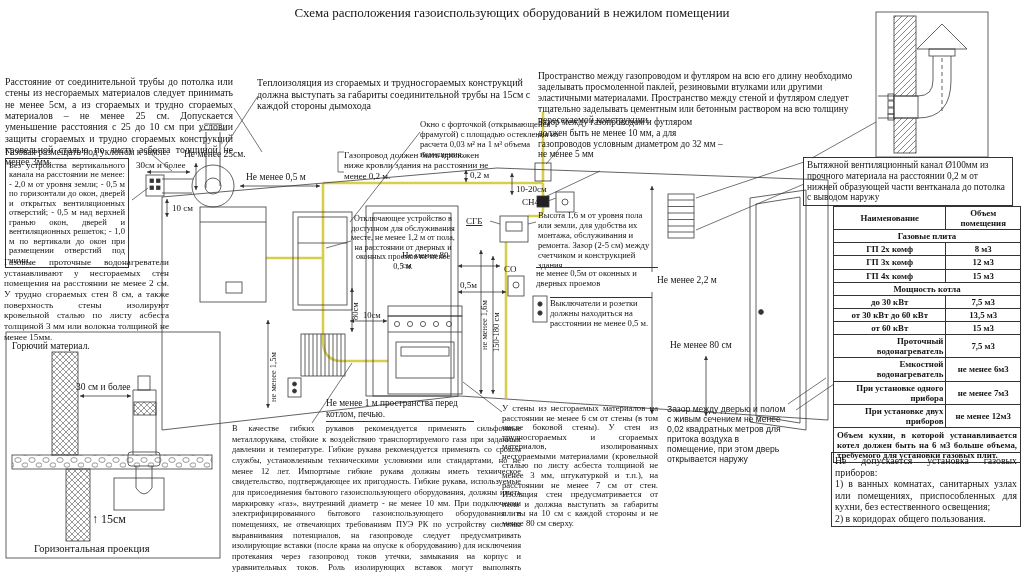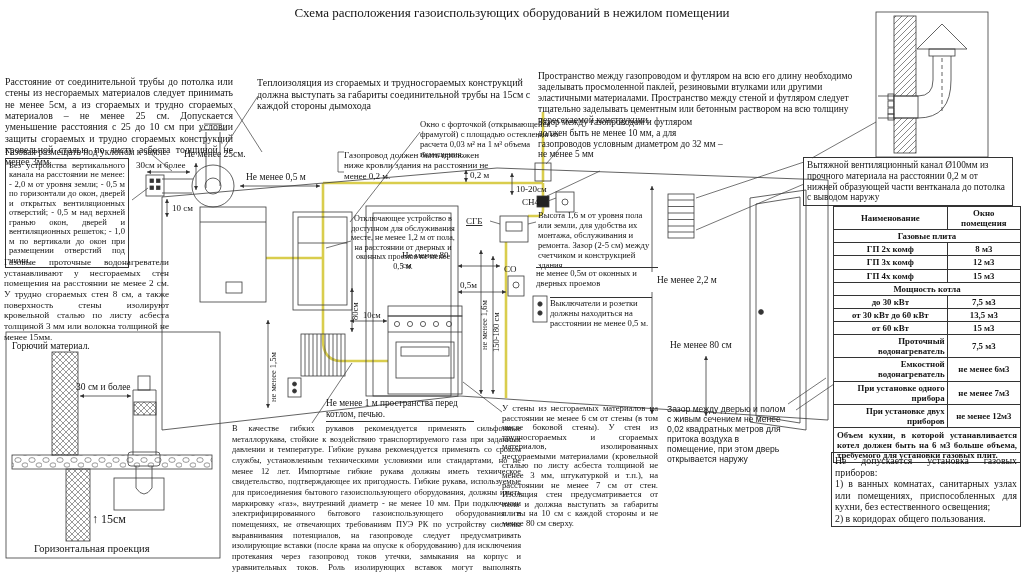--- a/index.html
+++ b/index.html
@@ -287,21 +287,21 @@
   <div class="lbl bb" style="left:326px;top:398px;width:148px;font-size:9.3px;">Не менее 1 м пространства перед котлом, печью.</div>
   <div class="lbl just" style="left:502px;top:404px;width:156px;font-size:8.7px;line-height:1.1;">У стены из несгораемых материалов на расстоянии не менее 6 см от стены (в том числе боковой стены). У стен из трудносгораемых и сгораемых материалов, изолированных несгораемыми материалами (кровельной сталью по листу асбеста толщиной не менее 3 мм, штукатуркой и т.п.), на расстоянии не менее 7 см от стен. Изоляция стен предусматривается от пола и должна выступать за габариты плиты на 10 см с каждой стороны и не менее 80 см сверху.</div>
   <div class="lbl sans" style="left:667px;top:405px;width:122px;font-size:8.6px;">Зазор между дверью и полом с живым сечением не менее 0,02 квадратных метров для притока воздуха в помещение, при этом дверь открывается наружу</div>
   <div class="lbl just" style="left:232px;top:424px;width:289px;font-size:8.4px;line-height:1.27;">В качестве гибких рукавов рекомендуется применять сильфонные металлорукава, стойкие к воздействию транспортируемого газа при заданных давлении и температуре. Гибкие рукава рекомендуется применять со сроком службы, установленным техническими условиями или стандартами, но не менее 12 лет. Импортные гибкие рукава должны иметь техническое свидетельство, подтверждающее их пригодность. Гибкие рукава, используемые для присоединения бытового газоиспользующего оборудования, должны иметь маркировку «газ», внутренний диаметр - не менее 10 мм. При подключении электрифицированного бытового газоиспользующего оборудования в помещениях, не отвечающих требованиям ПУЭ РК по устройству системы выравнивания потенциалов, на газопроводе следует предусматривать изолирующие вставки (после крана на опуске к оборудованию) для исключения протекания через газопровод токов утечки, замыкания на корпус и уравнительных токов. Роль изолирующих вставок могут выполнять токонепроводящие гибкие рукава.</div>
 
   <div class="vol-table">
     <table>
         <tbody>
           <tr>
             <th>Наименование</th>
-            <th>Окно помещения</th>
+            <th>Объем помещения</th>
           </tr>
           <tr>
             <td colspan="2" class="sec">Газовые плита</td>
           </tr>
           <tr>
             <td>ГП 2х комф</td>
             <td>8 м3</td>
           </tr>
           <tr>
             <td>ГП 3х комф</td>

